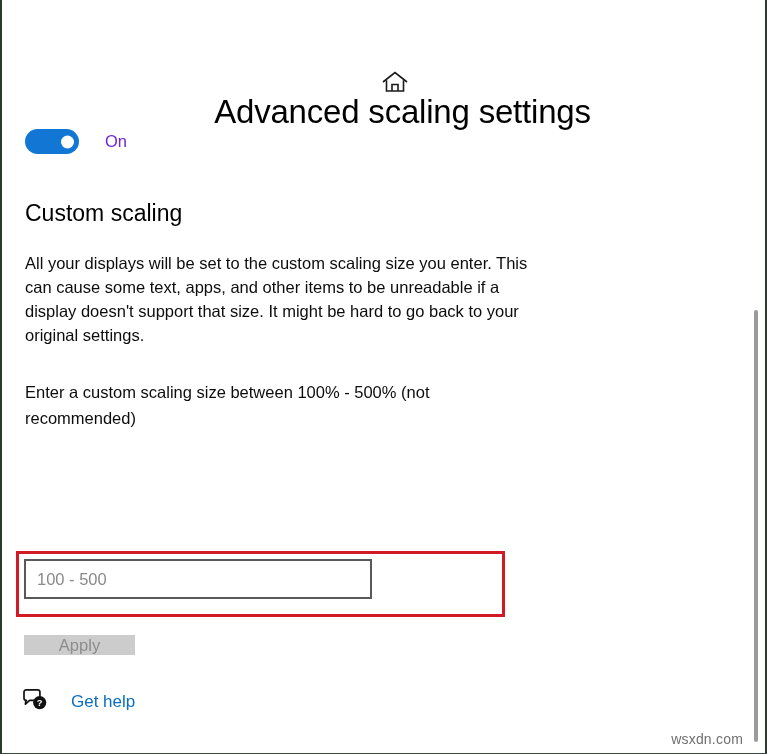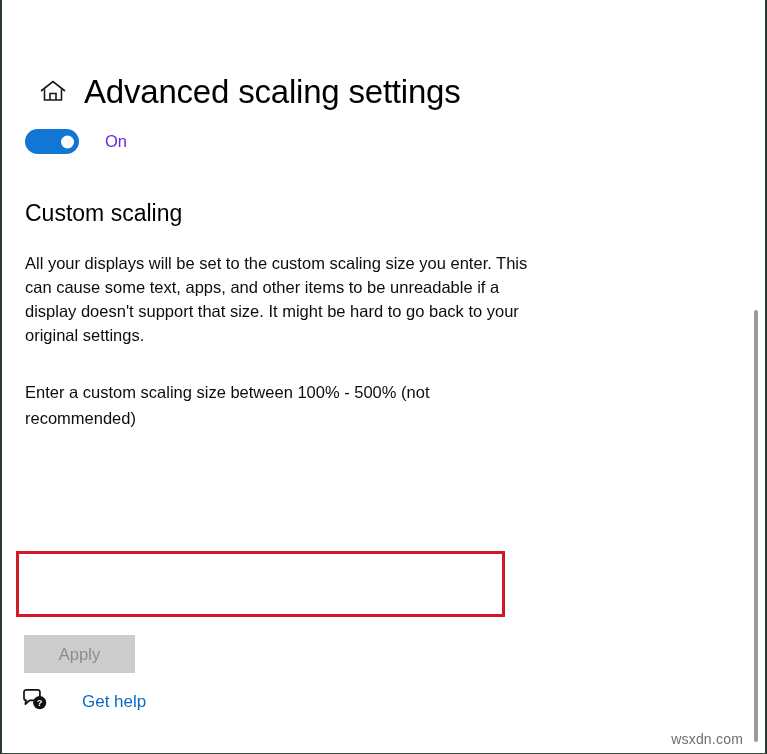--- a/index.html
+++ b/index.html
@@ -87,23 +87,24 @@
     top: 44px;
     width: 763px;
     height: 710px;
     background: #ffffff;
     overflow: hidden;
   }
 
   #page-head {
     display: flex;
     align-items: center;
-    padding-left: 36px;
+    padding-left: 22px;
     margin-top: 25px;
     height: 44px;
+    flex-direction: column;
   }
   #home-icon { display: block; }
   #page-title {
     margin-left: 16px;
     font-size: 33px;
     font-weight: 400;
     color: #000000;
     line-height: 1;
     letter-spacing: -0.2px;
   }
@@ -209,39 +210,39 @@
     padding: 0 11px;
     outline: none;
   }
   #scale-input::placeholder { color: #8a8a8a; opacity: 1; }
 
   #apply-btn {
     position: absolute;
     left: 22px;
     top: 591px;
     width: 111px;
-    height: 38px;
+    height: 20px;
     background: #cccccc;
     border: 1px solid #cccccc;
     color: #8d8d8d;
     font-family: "Liberation Sans", sans-serif;
     font-size: 16.5px;
     cursor: default;
   }
 
   #help-row {
     position: absolute;
     left: 20px;
     top: 645px;
     display: flex;
     align-items: center;
   }
   #help-icon { display: block; }
   #help-link {
-    margin-left: 33px;
+    margin-left: 22px;
     font-size: 17px;
     color: #0a6cc4;
     text-decoration: none;
     line-height: 1;
     cursor: default;
   }
 
   
   #scrollbar-track {
     position: absolute;
@@ -303,20 +304,21 @@
     </div>
 
     <h2 id="section-heading">Custom scaling</h2>
 
     <p id="section-desc" class="body-text">All your displays will be set to the custom scaling size you enter. This can cause some text, apps, and other items to be unreadable if a display doesn't support that size. It might be hard to go back to your original settings.</p>
 
     <div id="field-label">Enter a custom scaling size between 100% - 500% (not recommended)</div>
 
     <div id="highlight-box"></div>
 
+    <input id="scale-input" type="text" placeholder="100 - 500" style="">
 
     <button id="apply-btn" disabled="">Apply</button>
 
     <div id="help-row">
       <span>
         <svg id="help-icon" width="27" height="24" viewBox="0 0 27 24">
           <path d="M2 3 C2 1.6 3.1 0.9 4.4 0.9 L15.5 0.9 C16.8 0.9 17.9 1.6 17.9 3 L17.9 9.2 C17.9 10.6 16.8 11.3 15.5 11.3 L7.6 11.3 L3.4 15.2 L3.9 11.3 L4.4 11.3 C3.1 11.3 2 10.6 2 9.2 Z" fill="none" stroke="#111111" stroke-width="1.7" stroke-linejoin="round"></path>
           <circle cx="17.7" cy="13.6" r="6.6" fill="#111111"></circle>
           <text x="17.7" y="17.3" font-family="'Liberation Sans', sans-serif" font-size="9.4" font-weight="bold" fill="#ffffff" text-anchor="middle">?</text>
         </svg>

